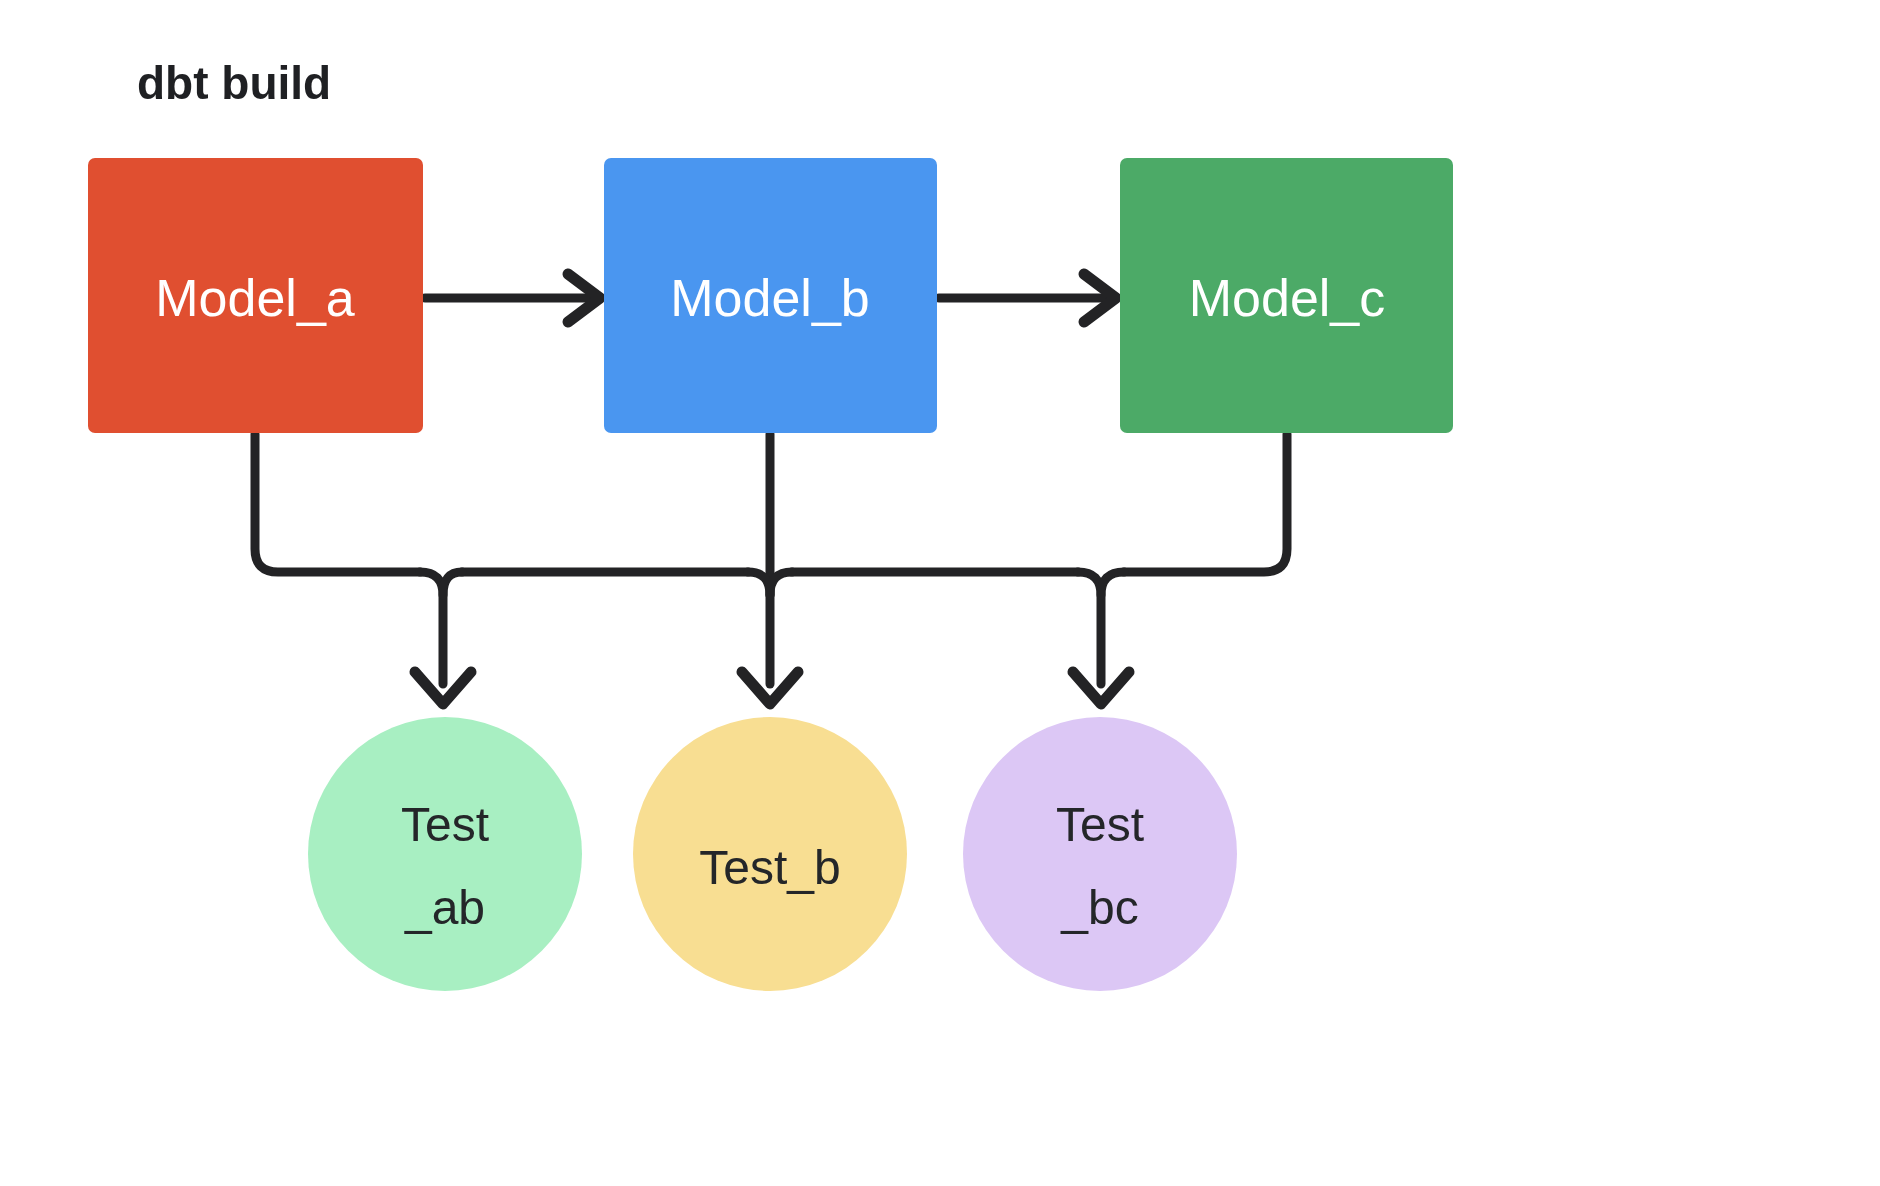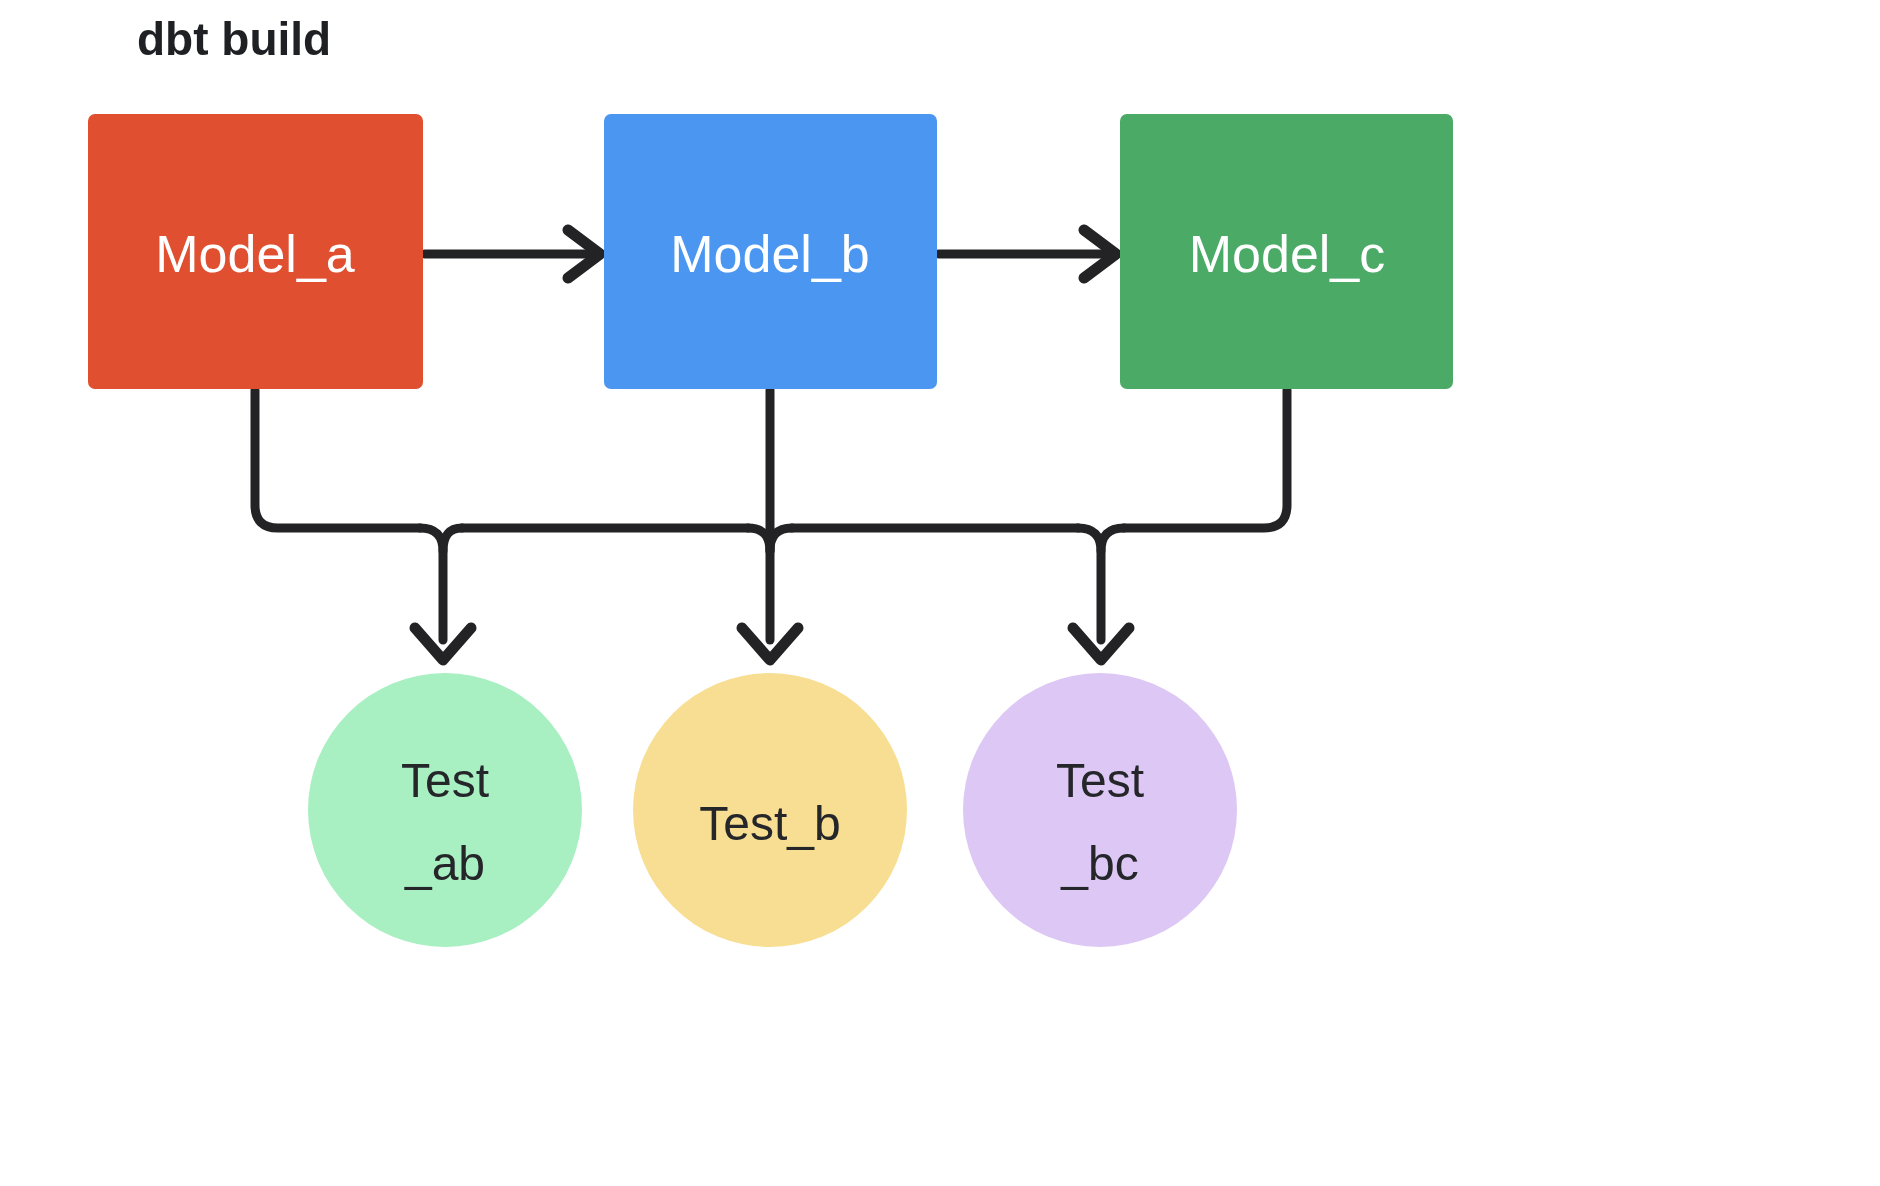--- a/index.html
+++ b/index.html
@@ -12,20 +12,21 @@
     width: 1880px;
     height: 1186px;
     font-family: "Liberation Sans", sans-serif;
     overflow: hidden;
   }
   #canvas {
     position: relative;
     width: 1880px;
     height: 900px;
     background: #ffffff;
+    margin-top: 44px;
   }
   #diagram-svg {
     position: absolute;
     top: 0;
     left: 0;
     width: 1880px;
     height: 1186px;
     display: block;
   }
   .diagram-title {

